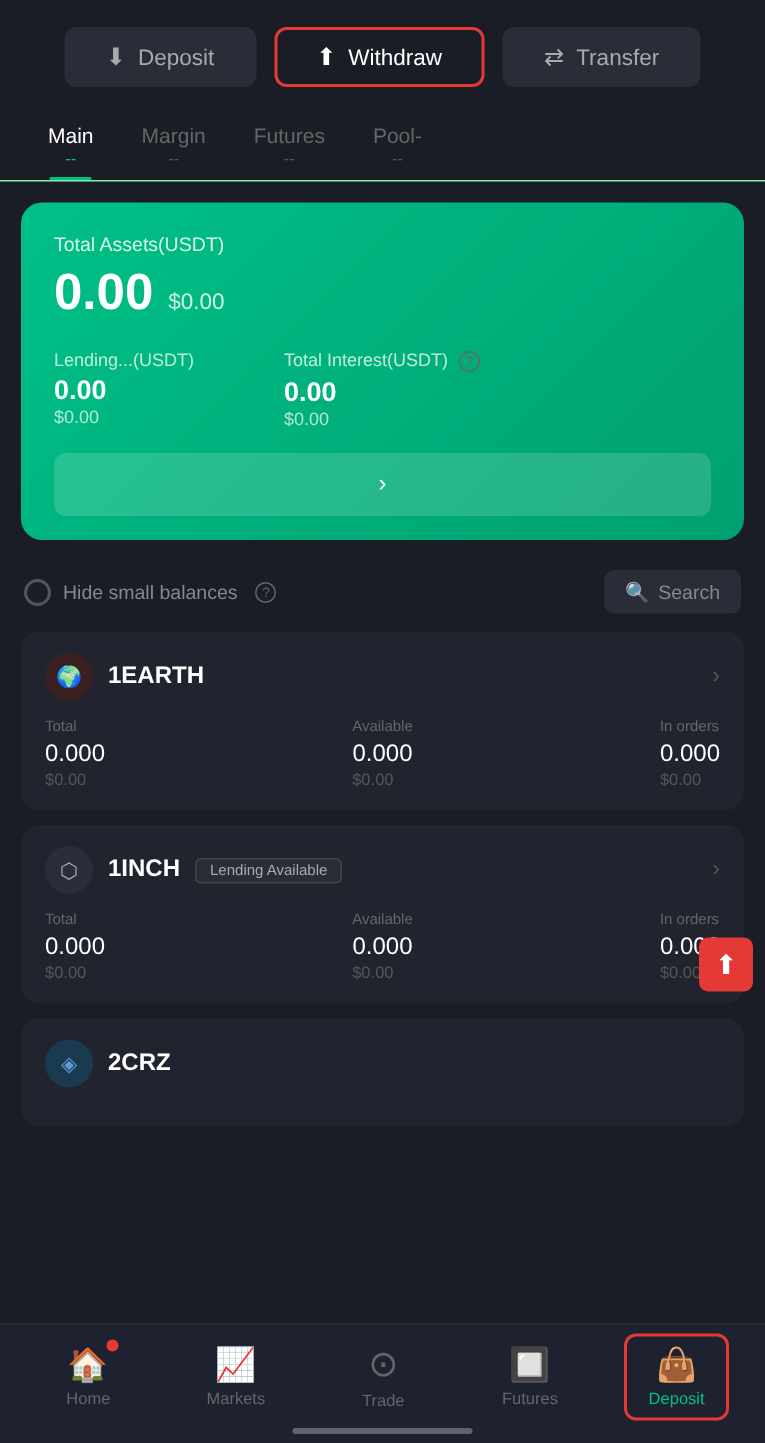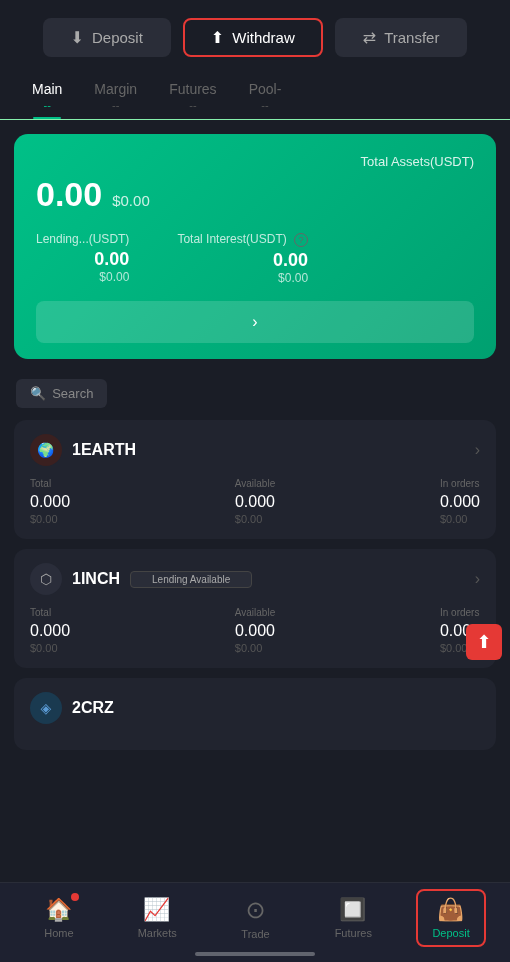--- a/index.html
+++ b/index.html
@@ -84,21 +84,20 @@
       background: #00c087;
       border-radius: 2px;
     }
 
     
     .asset-card {
       margin: 14px 14px 10px;
       background: linear-gradient(135deg, #00c087, #00a070);
       border-radius: 14px;
       padding: 20px 22px 16px;
-      text-align: right;
     }
     .asset-card-title {
       font-size: 13px;
       color: rgba(255,255,255,0.85);
       margin-bottom: 6px;
     }
     .asset-card-value {
       display: flex;
       align-items: baseline;
       gap: 10px;
@@ -108,21 +107,21 @@
       font-size: 34px;
       font-weight: 600;
       color: #fff;
     }
     .asset-card-value .small {
       font-size: 15px;
       color: rgba(255,255,255,0.8);
     }
     .asset-card-row {
       display: flex;
-      gap: 48px;
+      gap: 60px;
       margin-bottom: 16px;
     }
     .asset-card-item .label {
       font-size: 12px;
       color: rgba(255,255,255,0.75);
       margin-bottom: 3px;
     }
     .asset-card-item .val {
       font-size: 18px;
       font-weight: 600;
@@ -234,21 +233,21 @@
     }
     .asset-name {
       font-size: 16px;
       font-weight: 600;
       color: #fff;
     }
     .badge {
       background: #2a2d38;
       border: 1px solid #444;
       border-radius: 4px;
-      padding: 2px 21px;
+      padding: 2px 9px;
       font-size: 10px;
       color: #aaa;
     }
     .asset-arrow {
       color: #555;
       font-size: 16px;
     }
     .asset-cols {
       display: flex;
       justify-content: space-between;
@@ -404,20 +403,25 @@
       <div class="val">0.00</div>
       <div class="val-usd">$0.00</div>
     </div>
   </div>
   <div class="asset-card-cta">
     <span class="cta-arrow">›</span>
   </div>
 </div>
 
 <div class="filter-bar">
+  <div class="hide-small">
+    <div class="circle"></div>
+    <span>Hide small balances</span>
+    <span class="info-circle">?</span>
+  </div>
   <button class="search-btn">
     <span>🔍</span>
     <span>Search</span>
   </button>
 </div>
 
 <div class="asset-list">
 
   <div class="asset-item">
     <div class="asset-header">

